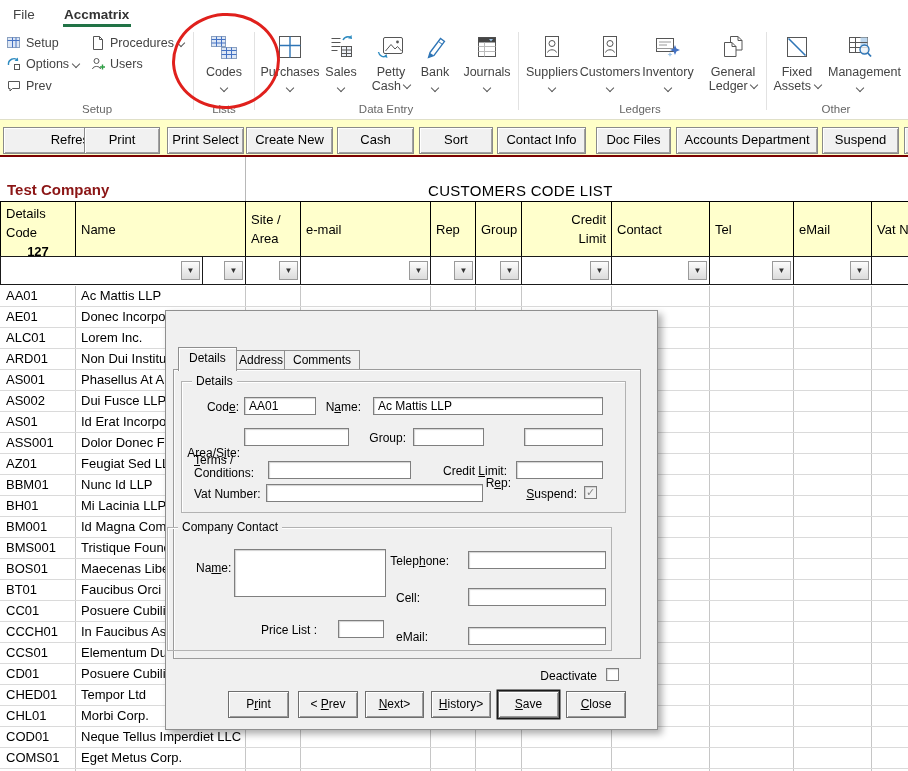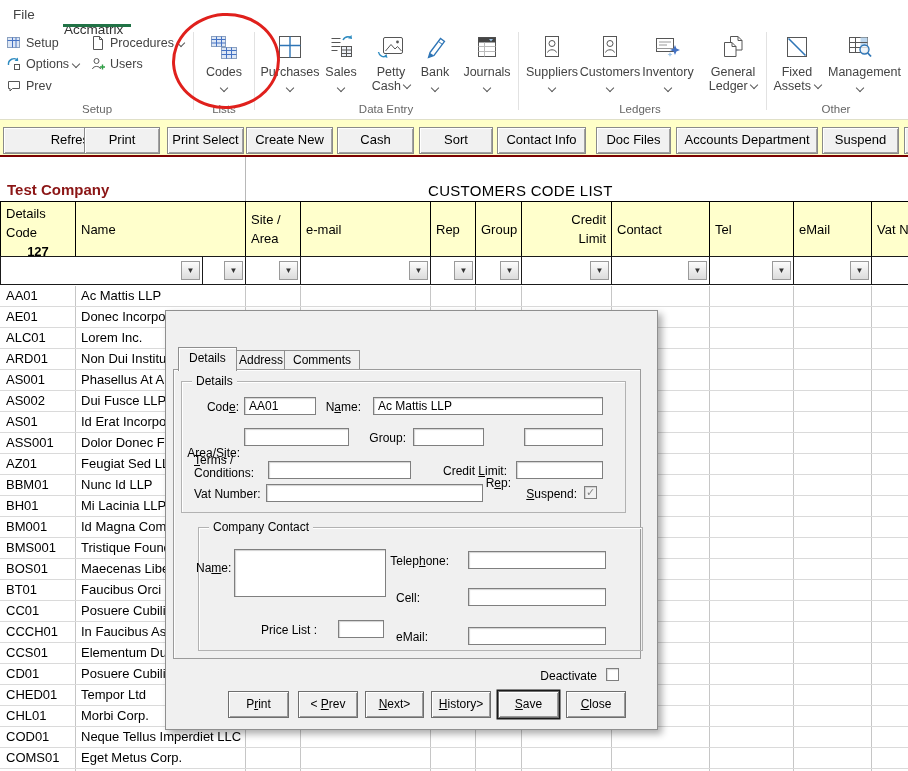--- a/index.html
+++ b/index.html
@@ -1,21 +1,21 @@
 <!DOCTYPE html>
 <html><head>
 <meta charset="utf-8">
 <style>
   html,body{margin:0;padding:0;background:#fff;}
   #app{position:relative;width:908px;height:771px;overflow:hidden;background:#fff;
        font-family:"Liberation Sans","DejaVu Sans",sans-serif;-webkit-font-smoothing:antialiased;}
   
   #ribbon{position:absolute;left:0;top:0;width:908px;height:119px;background:#fff;}
   .rtab{position:absolute;top:5px;height:20px;font-size:13.5px;color:#444;line-height:20px;}
-  .rtab.active{color:#333;font-weight:normal;margin-top:15px;}
+  .rtab.active{color:#333;font-weight:bold;}
   #accmatrix-underline{position:absolute;left:63px;top:24px;width:68px;height:3px;background:#217346;}
   .rsep{position:absolute;top:32px;height:78px;width:1px;background:#e2e2e2;}
   .rgrouplabel{position:absolute;top:103px;transform:translateX(-50%);font-size:11.5px;color:#666;white-space:nowrap;}
   .rsmall{position:absolute;height:19px;display:flex;align-items:center;gap:4px;font-size:12.5px;color:#444;white-space:nowrap;cursor:default;}
   .rsmall svg{display:block;}
   .rlarge{position:absolute;top:31px;width:64px;height:76px;text-align:center;font-size:12.5px;color:#444;cursor:default;}
   .rlarge .licon{display:block;height:32px;padding-top:2px;}
   .rlarge .licon svg{display:inline-block;}
   .rlabel{display:block;line-height:14px;white-space:nowrap;}
   .chv{display:inline-block;width:5px;height:5px;border-right:1.4px solid #5a5a5a;border-bottom:1.4px solid #5a5a5a;transform:rotate(45deg);vertical-align:2px;}
@@ -488,21 +488,21 @@
     <span class="dlabel" style="left:28px;top:142px;"><u>T</u>erms /</span>
     <span class="dlabel" style="left:28px;top:155px;">Conditions:</span>
     <input class="dfield" style="left: 102px; top: 150px; width: 143px;" value="">
     <span class="dlabel r" style="right:150px;top:153px;">Credit <u>L</u>imit:</span>
     <input class="dfield" style="left: 350px; top: 150px; width: 87px;" value="">
     <span class="dlabel" style="left:28px;top:176px;">Vat Number:</span>
     <input class="dfield" style="left: 100px; top: 173px; width: 217px;" value="">
     <span class="dlabel r" style="right:80px;top:176px;"><u>S</u>uspend:</span>
     <span class="cb checked" id="suspend-cb" style="left:418px;top:175px;">✓</span>
 
-    <div class="grp" style="left:32px;top:216px;width:445px;height:124px;">
+    <div class="grp" style="left:1px;top:216px;width:445px;height:124px;">
       <span class="legend">Company Contact</span>
     </div>
     <span class="dlabel" style="left:30px;top:250px;">Na<u>m</u>e:</span>
     <textarea class="dfield darea" style="left: 68px; top: 238px; width: 152px;"></textarea>
     <span class="dlabel r" style="right:208px;top:243px;">Telep<u>h</u>one:</span>
     <input class="dfield" style="left: 302px; top: 240px; width: 138px;" value="">
     <span class="dlabel" style="left:230px;top:280px;">Cell:</span>
     <input class="dfield" style="left: 302px; top: 277px; width: 138px;" value="">
     <span class="dlabel r" style="right:340px;top:312px;">Price List :</span>
     <input class="dfield" style="left: 172px; top: 309px; width: 46px;" value="">

